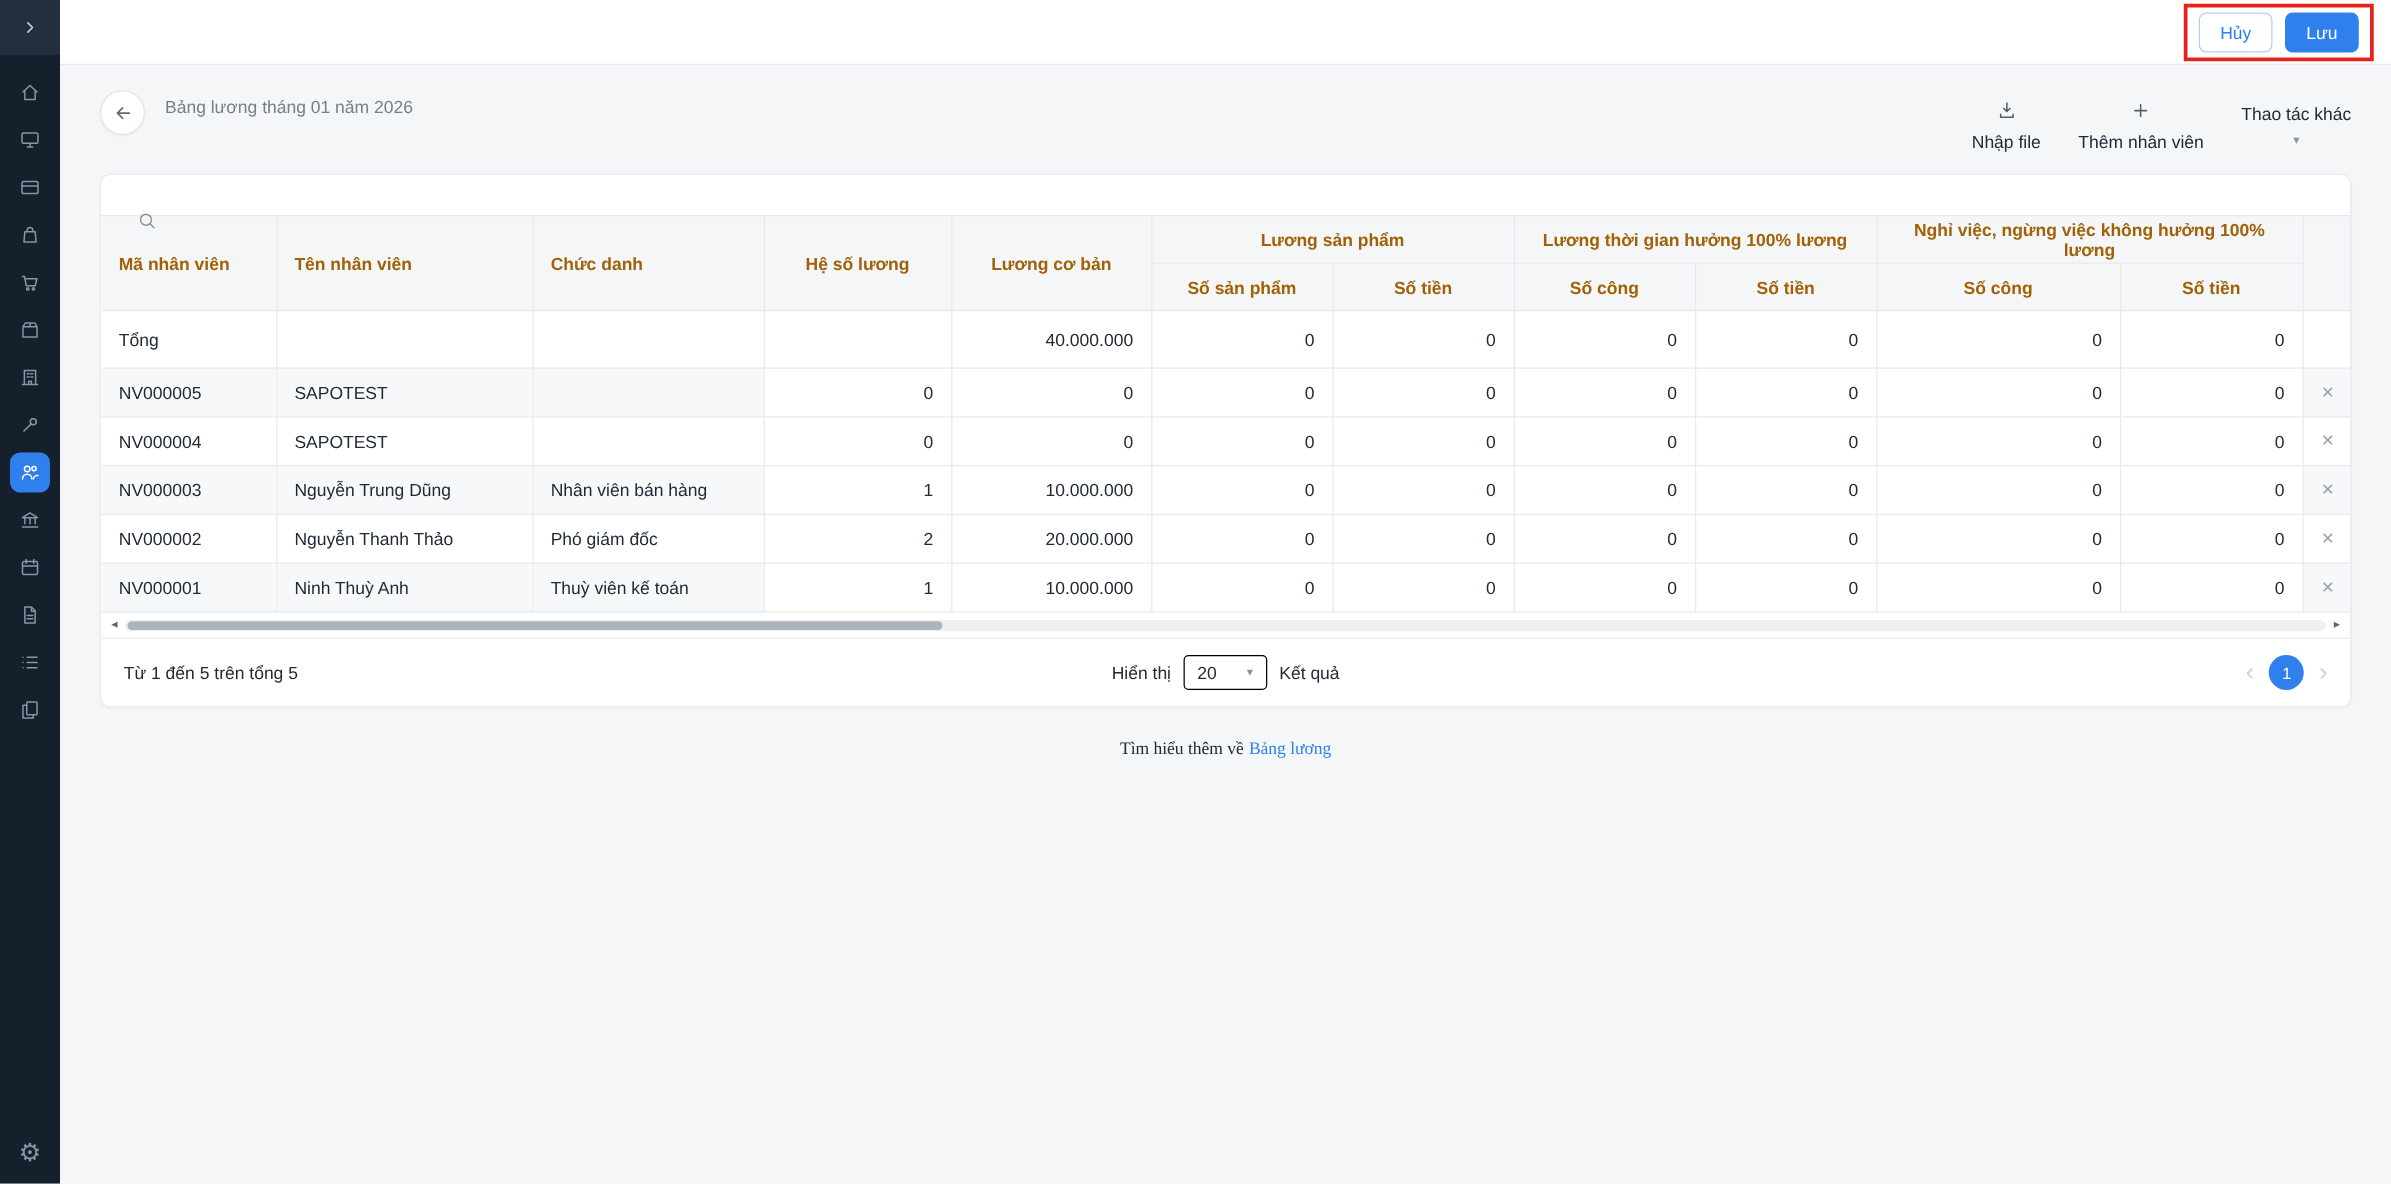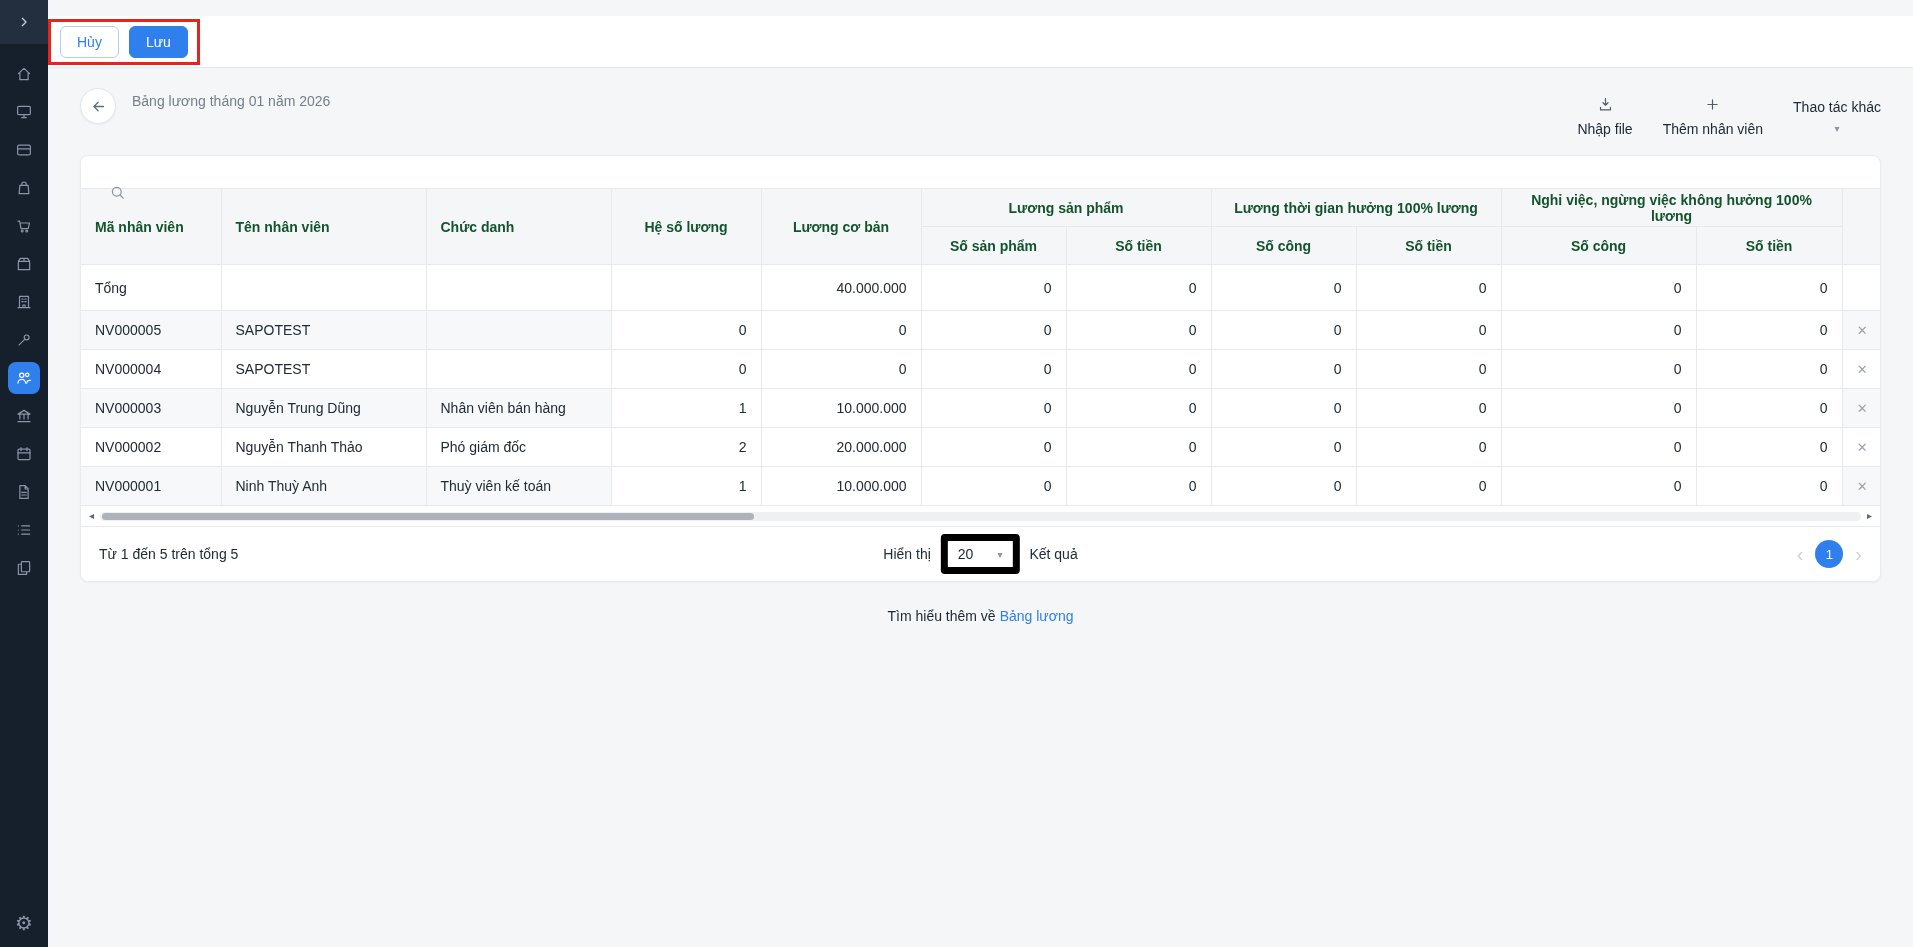--- a/index.html
+++ b/index.html
@@ -12,21 +12,21 @@
   .sb-toggle { width:48px; height:44px; background:#232e3f; color:#c6cdd6; display:flex; align-items:center; justify-content:center; cursor:pointer; }
   .sb-toggle svg { width:16px; height:16px; fill:none; stroke:currentColor; stroke-width:2; stroke-linecap:round; stroke-linejoin:round; }
   .sb-icons { display:flex; flex-direction:column; align-items:center; gap:6px; margin-top:14px; }
   .sb-item { width:32px; height:32px; border-radius:8px; display:flex; align-items:center; justify-content:center; color:#8a94a6; cursor:pointer; }
   .sb-item.active { background:#2f80ed; color:#ffffff; }
   .sb-item svg { width:18px; height:18px; fill:none; stroke:currentColor; stroke-width:1.6; stroke-linecap:round; stroke-linejoin:round; }
   .sb-settings { margin-top:auto; margin-bottom:14px; color:#8a94a6; font-size:20px; line-height:1; cursor:pointer; }
 
   
   .main { flex:1; display:flex; flex-direction:column; min-width:0; }
-  .topbar { height:52px; min-height:52px; background:#fff; border-bottom:1px solid #e6e8eb; display:flex; align-items:center; justify-content:flex-start; padding-right:14px;margin-top:16px; }
+  .topbar { height:52px; min-height:52px; background:#fff; border-bottom:1px solid #e6e8eb; display:flex; align-items:center; justify-content:flex-end; padding-right:14px; }
   .red-annotation { display:flex; align-items:center; gap:10px; border:3px solid #e8231d; padding:4px 9px; }
   .btn { font-size:14px; border-radius:6px; padding:7px 16px; cursor:pointer; font-family:inherit; }
   .btn-outline { background:#fff; border:1px solid #b5cdf5; color:#2f80ed; }
   .btn-primary { background:#2f80ed; border:1px solid #2f80ed; color:#fff; }
 
   .content { flex:1; overflow:hidden; }
 
   
   .page-header { display:flex; justify-content:space-between; align-items:flex-start; padding:20px 32px 0; }
   .ph-left { display:flex; gap:16px; }
@@ -47,47 +47,47 @@
                   font-size:14px; font-family:inherit; color:#212b36; outline:none; }
   .search-input::placeholder { color:#9aa5b1; }
   .search-icon { position:absolute; left:28px; top:28px; width:17px; height:17px; color:#8b95a1; }
   .search-icon svg { width:17px; height:17px; fill:none; stroke:currentColor; stroke-width:1.7; stroke-linecap:round; }
 
   
   .grid { width:100%; border-collapse:collapse; table-layout:fixed; font-size:14px; border-top:1px solid #e7e9ec; }
   .grid th, .grid td { border:1px solid #e7e9ec; }
   .grid th:first-child, .grid td:first-child { border-left:none; }
   .grid th:last-child,  .grid td:last-child  { border-right:none; }
-  .grid th { background:#f4f6f8; font-weight:600; color:#14532d; padding:0 14px; height:38px; }
+  .grid th { background:#f4f6f8; font-weight:600; color:#a16207; padding:0 14px; height:38px; }
   .th-text { text-align:left; }
   .th-num { text-align:center; }
   .th-group { text-align:center; }
   .grid td { height:39px; padding:0 14px; background:#fff; }
   .cell-text { text-align:left; overflow:hidden; white-space:nowrap; text-overflow:ellipsis; }
   .cell-num { text-align:right; }
   .cell-remove { text-align:center; padding:0; color:#9aa3ae; font-size:13px; cursor:pointer; }
   .total-row td { height:46px; }
   tr.striped .cell-text, tr.striped .cell-remove { background:#f7f8fa; }
 
   
   .hscroll { display:flex; align-items:center; gap:6px; padding:5px 8px; }
   .hs-arrow { color:#5d6875; font-size:10px; line-height:1; cursor:pointer; }
   .hs-track { flex:1; height:9px; background:#eef0f2; border-radius:5px; position:relative; }
   .hs-thumb { position:absolute; left:2px; top:1px; height:7px; width:37%; background:#adb3bb; border-radius:4px; cursor:grab; }
 
   
   .card-footer { border-top:1px solid #e7e9ec; display:flex; align-items:center; padding:13px 18px; position:relative; font-size:14px; }
   .pp-center { position:absolute; left:50%; transform:translateX(-50%); display:flex; align-items:center; gap:10px; }
-  .pp-select { display:flex; align-items:center; gap:24px; border:7px solid #000000; border-radius:4px; padding:5px 10px; cursor:pointer; background:#fff; }
+  .pp-select { display:flex; align-items:center; gap:24px; border:1px solid #000000; border-radius:4px; padding:5px 10px; cursor:pointer; background:#fff; }
   .pagination { margin-left:auto; display:flex; align-items:center; gap:12px; }
   .page-arrow { color:#ccd2d9; font-size:20px; line-height:1; cursor:pointer; }
   .page-num { width:28px; height:28px; border-radius:50%; background:#2f80ed; color:#fff; display:flex; align-items:center; justify-content:center; font-size:13px; cursor:pointer; }
 
   
-  .help-line { text-align:center; margin-top:26px; font-size:14px; }
+  .help-line { text-align:center; margin-top:26px; font-size:14px;font-family:Liberation Serif, serif; }
   .help-line a { color:#2f80ed; text-decoration:none; margin-left:4px; cursor:pointer; }
 </style>
 </head>
 <body>
 
 <div class="app">
 
   <aside class="sidebar">
     <div class="sb-toggle">
       <svg viewBox="0 0 24 24">

